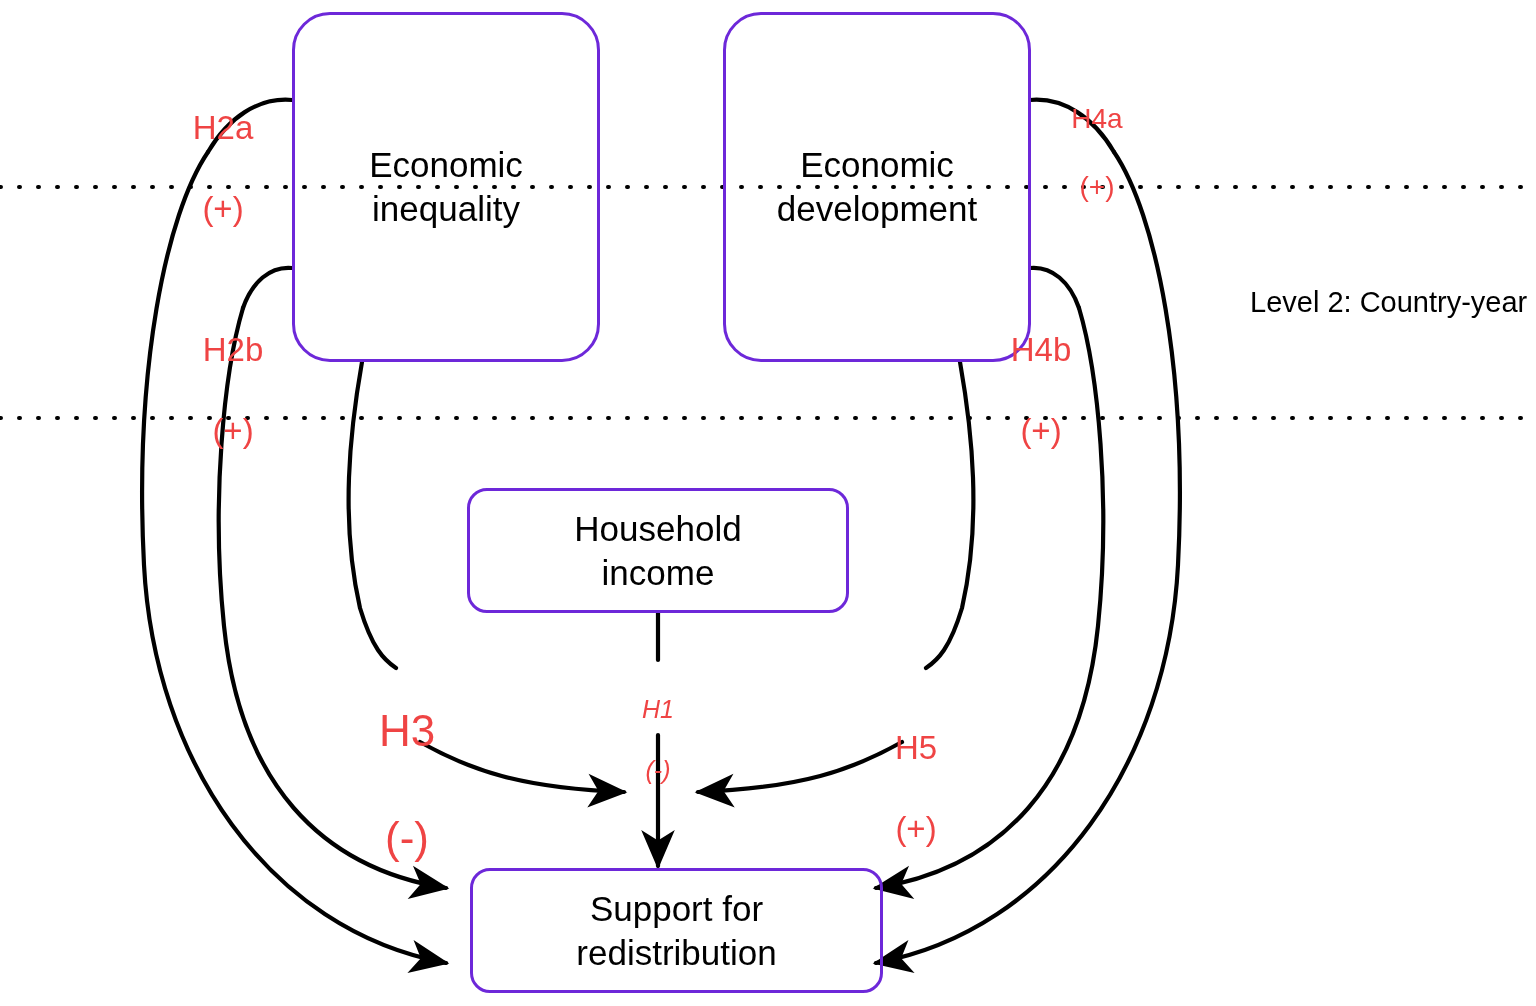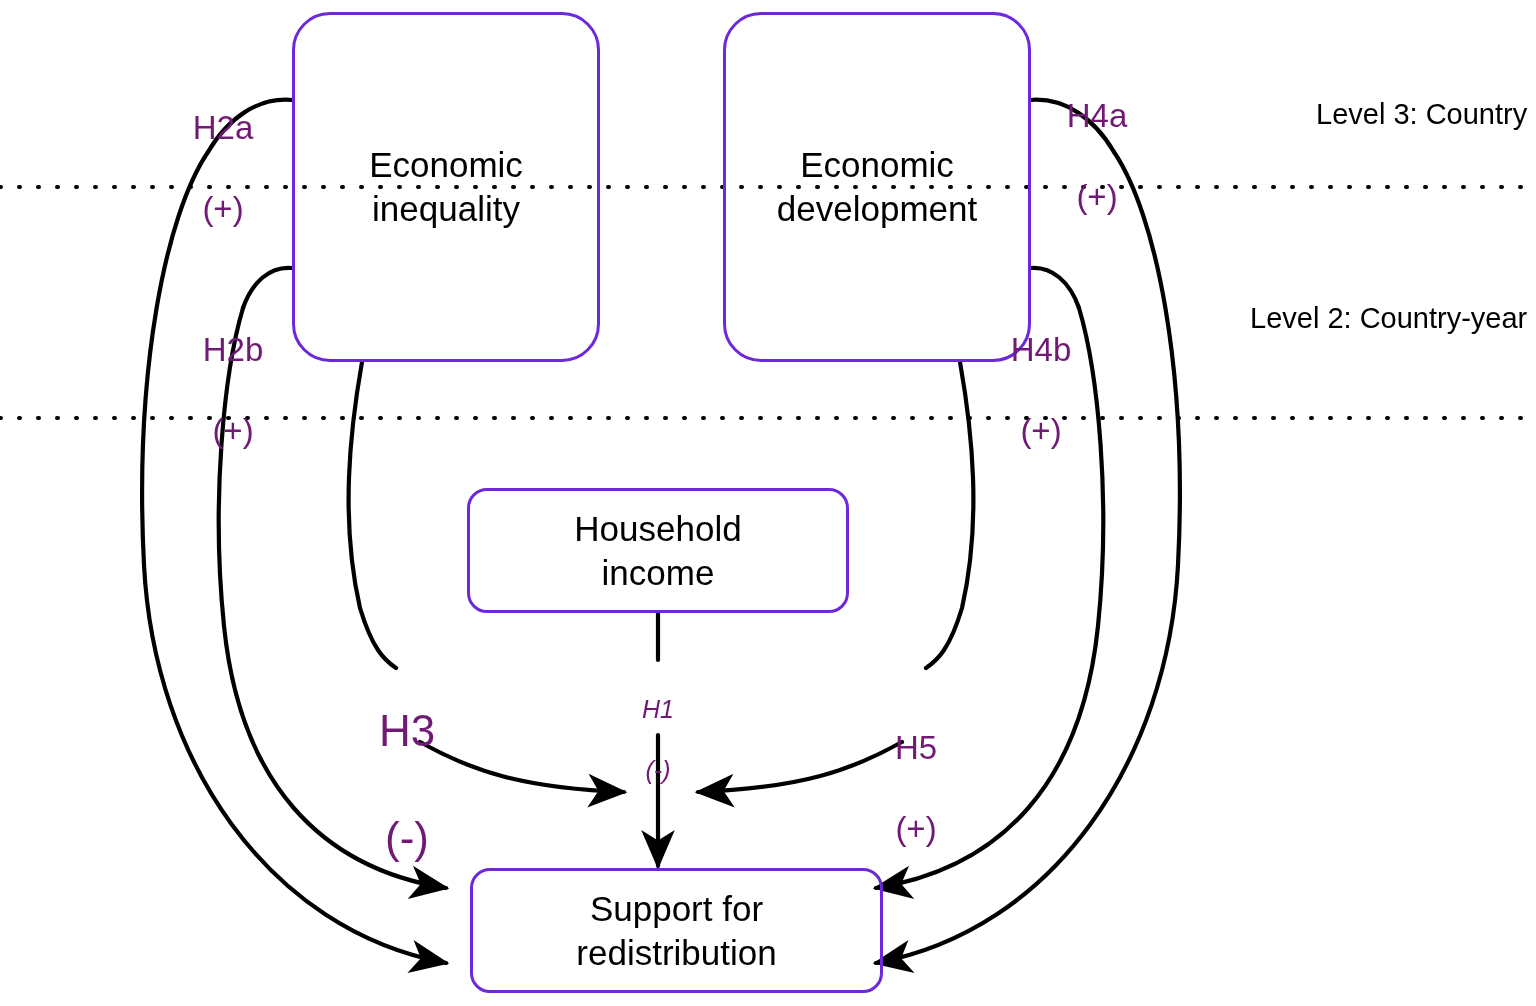--- a/index.html
+++ b/index.html
@@ -33,21 +33,21 @@
     text-align: center;
     line-height: 1.25;
     color: #000000;
   }
   .node-label {
     display: block;
     white-space: pre-line;
   }
   .hyp-label {
     position: absolute;
-    color: #701a75;
+    color: #ef4444;
     text-align: center;
     line-height: 1.22;
     white-space: pre-line;
     pointer-events: none;
   }
   .level-label {
     position: absolute;
     color: #000000;
     white-space: nowrap;
   }
@@ -112,21 +112,21 @@
   <div class="hyp-label" style="left:168px; top:68px; width:110px; font-size:33px;">
     <span>H2a</span><br>
     <span>(+)</span>
   </div>
 
   <div class="hyp-label" style="left:178px; top:290px; width:110px; font-size:33px;">
     <span>H2b</span><br>
     <span>(+)</span>
   </div>
 
-  <div class="hyp-label" style="left:1042px; top:56px; width:110px; font-size:33px;">
+  <div class="hyp-label" style="left:1042px; top:68px; width:110px; font-size:28px;">
     <span>H4a</span><br>
     <span>(+)</span>
   </div>
 
   <div class="hyp-label" style="left:986px; top:290px; width:110px; font-size:33px;">
     <span>H4b</span><br>
     <span>(+)</span>
   </div>
 
   <div class="hyp-label" style="left:357px; top:650px; width:100px; font-size:44px;">
@@ -137,18 +137,17 @@
   <div class="hyp-label" style="left:608px; top:663px; width:100px; font-size:25px;font-style:italic;">
     <span>H1</span><br>
     <span>(-)</span>
   </div>
 
   <div class="hyp-label" style="left:866px; top:688px; width:100px; font-size:33px;">
     <span>H5</span><br>
     <span>(+)</span>
   </div>
 
-  <div class="level-label" style="left:1316px; top:98px; font-size:29px;">Level 3: Country</div>
 
-  <div class="level-label" style="left:1250px; top:286px; font-size:29px;margin-top:16px;">Level 2: Country-year</div>
+  <div class="level-label" style="left:1250px; top:286px; font-size:29px;">Level 2: Country-year</div>
 
 
 </div>
 
 </body></html>

